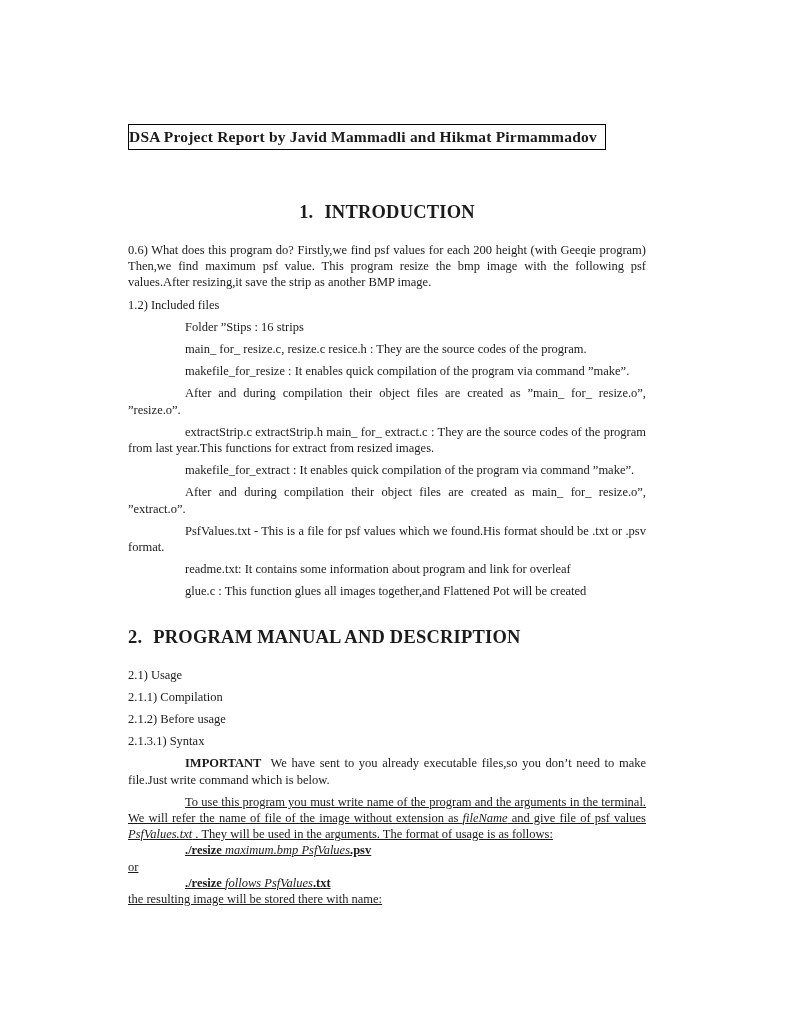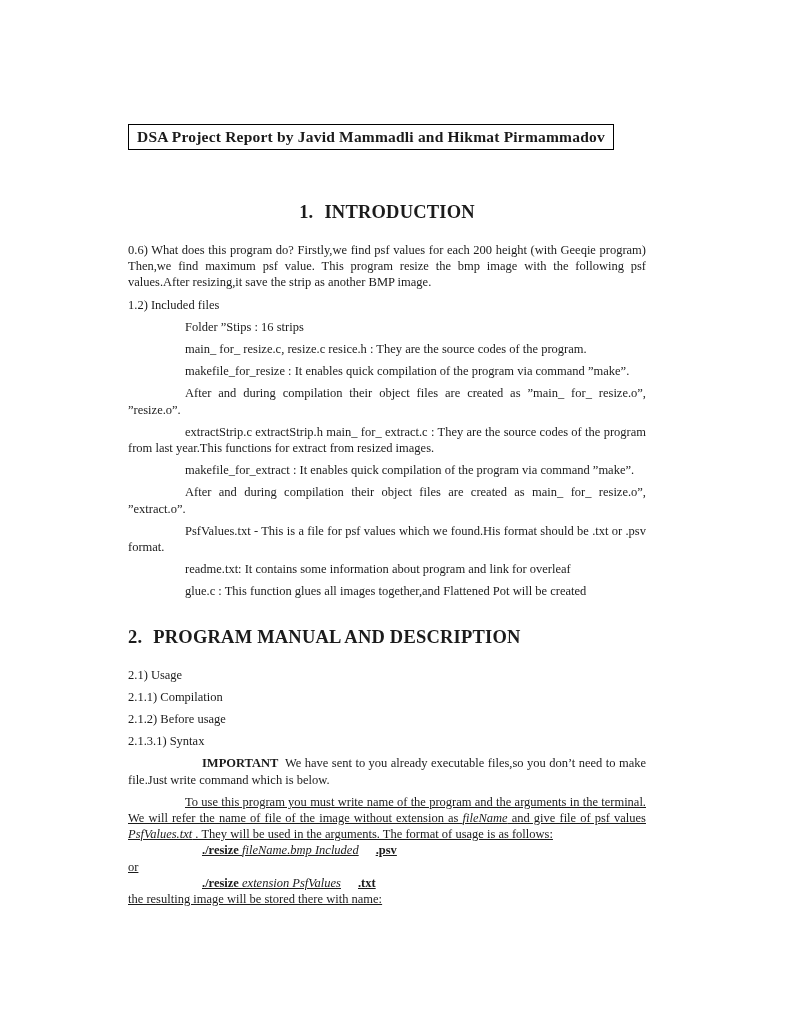--- a/index.html
+++ b/index.html
@@ -14,21 +14,21 @@
   }
   .page {
     position: absolute;
     left: 128px;
     top: 124px;
     width: 518px;
   }
   .titlebox {
     display: inline-block;
     border: 1px solid #000000;
-    padding: 2px 8px 3px 8px;
+    padding: 2px 8px 3px 0;
     font-weight: bold;
     font-size: 15.5px;
     line-height: 19px;
     white-space: nowrap;
     letter-spacing: 0.2px;
   }
   .blocks { width: 518px; }
   .sec-heading {
     font-weight: bold;
     font-size: 18.5px;
@@ -39,21 +39,21 @@
   .blocks .sec-heading:first-child { margin-top: 51px; text-align: center; }
   .sec-num { margin-right: 11px; }
   .para {
     font-size: 12.5px;
     line-height: 16.2px;
     margin: 0 0 6px 0;
     text-align: justify;
   }
   .para.indent { text-indent: 57px; }
   .para.tight { margin-bottom: 0; text-decoration: underline; }
-  .b { font-weight: bold; margin-left: 17px; }
+  .b { font-weight: bold; }
   .i { font-style: italic; }
 </style>
 </head>
 <body>
 
 <div class="page">
   <div class="titlebox">
     <span>DSA Project Report by Javid Mammadli and Hikmat Pirmammadov</span>
   </div>
   <div class="blocks">
@@ -70,18 +70,18 @@
       <p class="para indent"><span>PsfValues.txt - This is a file for psf values which we found.His format should be .txt or .psv format.</span></p>
       <p class="para indent"><span>readme.txt: It contains some information about program and link for overleaf</span></p>
       <p class="para indent"><span>glue.c : This function glues all images together,and Flattened Pot will be created</span></p>
       <div class="sec-heading"><span class="sec-num">2.</span><span>PROGRAM MANUAL AND DESCRIPTION</span></div>
       <p class="para"><span>2.1) Usage</span></p>
       <p class="para"><span>2.1.1) Compilation</span></p>
       <p class="para"><span>2.1.2) Before usage</span></p>
       <p class="para"><span>2.1.3.1) Syntax</span></p>
       <p class="para indent"><span class="b">IMPORTANT</span><span>&nbsp; We have sent to you already executable files,so you don’t need to make file.Just write command which is below.</span></p>
       <p class="para indent tight"><span>To use this program you must write name of the program and the arguments in the terminal. We will refer the name of file of the image without extension as </span><span class="i">fileName</span><span> and give file of psf values </span><span class="i">PsfValues.txt</span><span> . They will be used in the arguments. The format of usage is as follows:</span></p>
-      <p class="para indent tight"><span class="b">./resize </span><span class="i">fileName.bmp Included</span><span class="b">.psv</span></p>
+      <p class="para indent tight"><span class="b">./resize </span><span class="i">maximum.bmp PsfValues</span><span class="b">.psv</span></p>
       <p class="para tight"><span>or</span></p>
-      <p class="para indent tight"><span class="b">./resize </span><span class="i">extension PsfValues</span><span class="b">.txt</span></p>
+      <p class="para indent tight"><span class="b">./resize </span><span class="i">follows PsfValues</span><span class="b">.txt</span></p>
       <p class="para tight"><span>the resulting image will be stored there with name:</span></p>
     </div>
 </div>
 
 </body></html>

